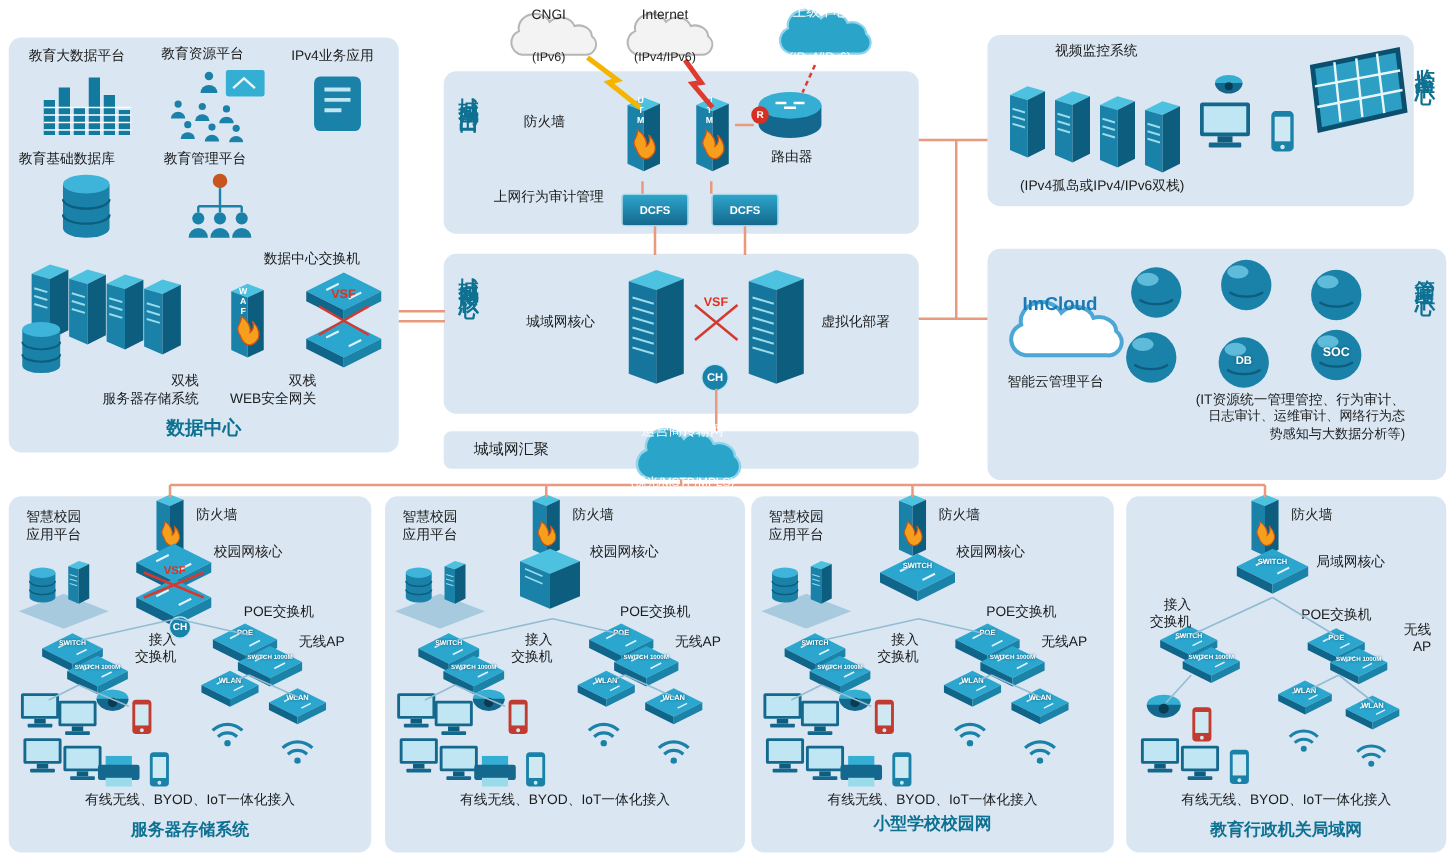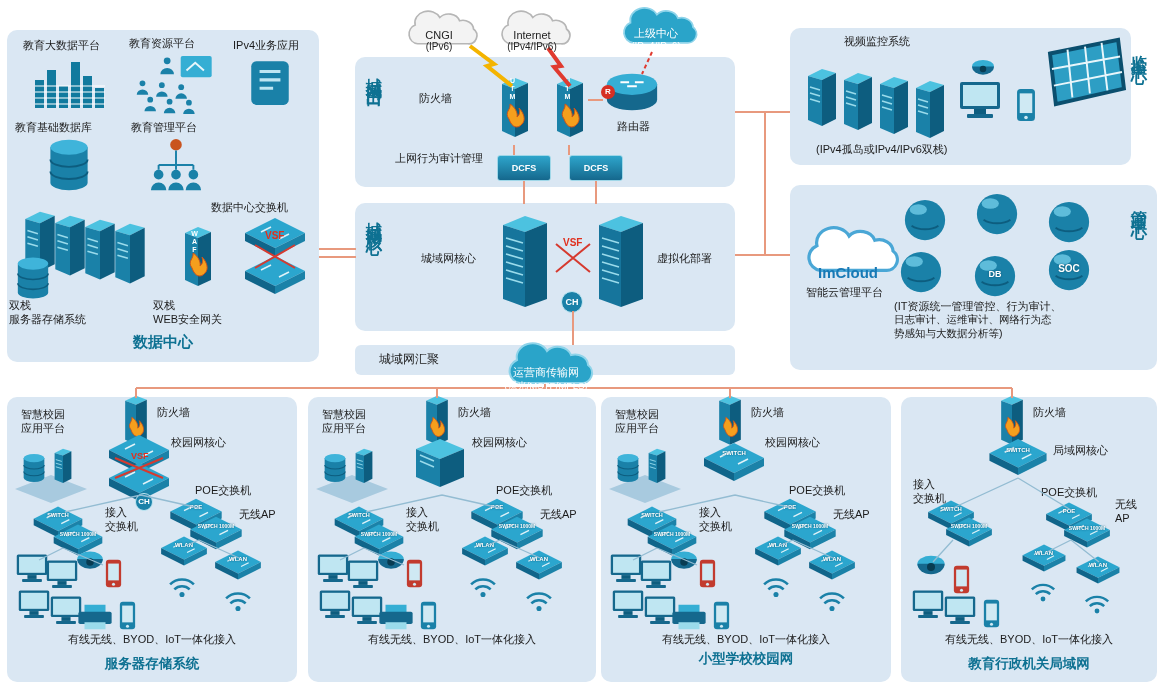--- a/index.html
+++ b/index.html
@@ -1,34 +1,34 @@
 <!DOCTYPE html>
 <html><head>
 <meta charset="utf-8">
 <style>
   *{margin:0;padding:0;box-sizing:border-box}
   body{background:#fff;font-family:"Liberation Sans","DejaVu Sans",sans-serif}
   #canvas{position:relative;width:1161px;height:690px;background:#fff;overflow:hidden}
   .panel{position:absolute;background:#dae7f3;border-radius:10px;z-index:1}
   #wires{position:absolute;left:0;top:0;z-index:2;pointer-events:none}
   .lb{position:absolute;font-size:11px;color:#1b1b1b;white-space:nowrap;line-height:1.3;z-index:3}
-  .lb.center{text-align:left}
+  .lb.center{text-align:right}
   .vtitle{position:absolute;writing-mode:vertical-rl;text-orientation:upright;font-weight:bold;color:#0e7192;font-size:16px;letter-spacing:4px;z-index:3}
   .ztitle{position:absolute;left:0;right:0;text-align:center;font-weight:bold;color:#0e7192;font-size:15px;z-index:3}
   .title-b{position:absolute;left:0;right:0;text-align:center;font-weight:bold;color:#0e7192;font-size:13.5px;z-index:3}
   .note{position:absolute;left:0;right:0;text-align:center;font-size:11px;color:#1b1b1b;z-index:3}
   .ico{position:absolute;z-index:2}
   .ic-blue{color:#1a81a8}.ic-red{color:#c23b2e}
   .face{position:absolute;color:#fff;font-weight:bold;white-space:nowrap;transform:translateX(-50%);text-shadow:0 0 2px #06506e;z-index:3}
   .badge-vsf{position:absolute;color:#e0301e;font-weight:bold;font-size:10px;z-index:4}
   .chb{position:absolute;background:#1a81a8;color:#fff;border:1px solid #bfe6f2;border-radius:50%;text-align:center;font-weight:bold;z-index:4}
   .rb{position:absolute;background:#d62f23;color:#fff;border-radius:50%;width:14px;height:14px;line-height:14px;text-align:center;font-size:8px;font-weight:bold;z-index:4}
   .utm{position:absolute;color:#fff;font-size:7px;font-weight:bold;writing-mode:vertical-rl;text-orientation:upright;letter-spacing:1px;z-index:4}
   .dcfs{position:absolute;background:linear-gradient(#2ea5cb,#15688d);color:#fff;font-size:9px;font-weight:bold;text-align:center;border-radius:3px;border:1px solid #9fd7e8;z-index:3}
-  .cloud{position:absolute;display:flex;flex-direction:column;align-items:center;justify-content:flex-end;text-align:center;z-index:3}
+  .cloud{position:absolute;display:flex;flex-direction:column;align-items:center;justify-content:space-between;text-align:center;z-index:3}
   .cloud>svg{position:absolute;left:0;top:0;width:100%;height:100%}
   .cloud .t1{position:relative;font-size:11px;color:#222}
   .cloud .t2{position:relative;font-size:10px;color:#222}
   .cloud.gray>svg{fill:#f3f3f3;stroke:#b6b6b6;stroke-width:2}
   .cloud.teal>svg{fill:#2aa4c9;stroke:#8fd4ea;stroke-width:2}
   .cloud.white>svg{fill:#fff;stroke:#4aa7d6;stroke-width:3}
   .cloud.teal .t1,.cloud.teal .t2{color:#fff}
 </style>
 </head>
 <body>
@@ -339,21 +339,21 @@
   <svg class="ico ic-blue" style="left:226px;top:60px;width:20px;height:34px">
         <use href="#ph"></use>
       </svg>
   <svg class="ico" style="left:252px;top:8px;width:88px;height:72px">
         <use href="#wall"></use>
       </svg>
   <div class="vtitle" style="left:338px;top:14px">监控中心</div>
   <div class="lb" style="left:26px;top:114px">(IPv4孤岛或IPv4/IPv6双栈)</div>
 </div>
 
-<div class="panel" style="left:790px;top:185px;width:367px;height:185px">
+<div class="panel" style="left:790px;top:199px;width:367px;height:185px">
   <div class="cloud white" style="left:4px;top:36px;width:108px;height:60px">
     <svg viewBox="0 0 100 56">
           <use href="#cl"></use>
         </svg>
     <span class="t1" style="font-size:15px;font-weight:bold;color:#1879b5">ImCloud</span>
   </div>
   <div class="lb" style="left:16px;top:100px">智能云管理平台</div>
   <svg class="ico" style="left:112px;top:12px;width:46px;height:46px">
         <use href="#sphere"></use>
       </svg>

